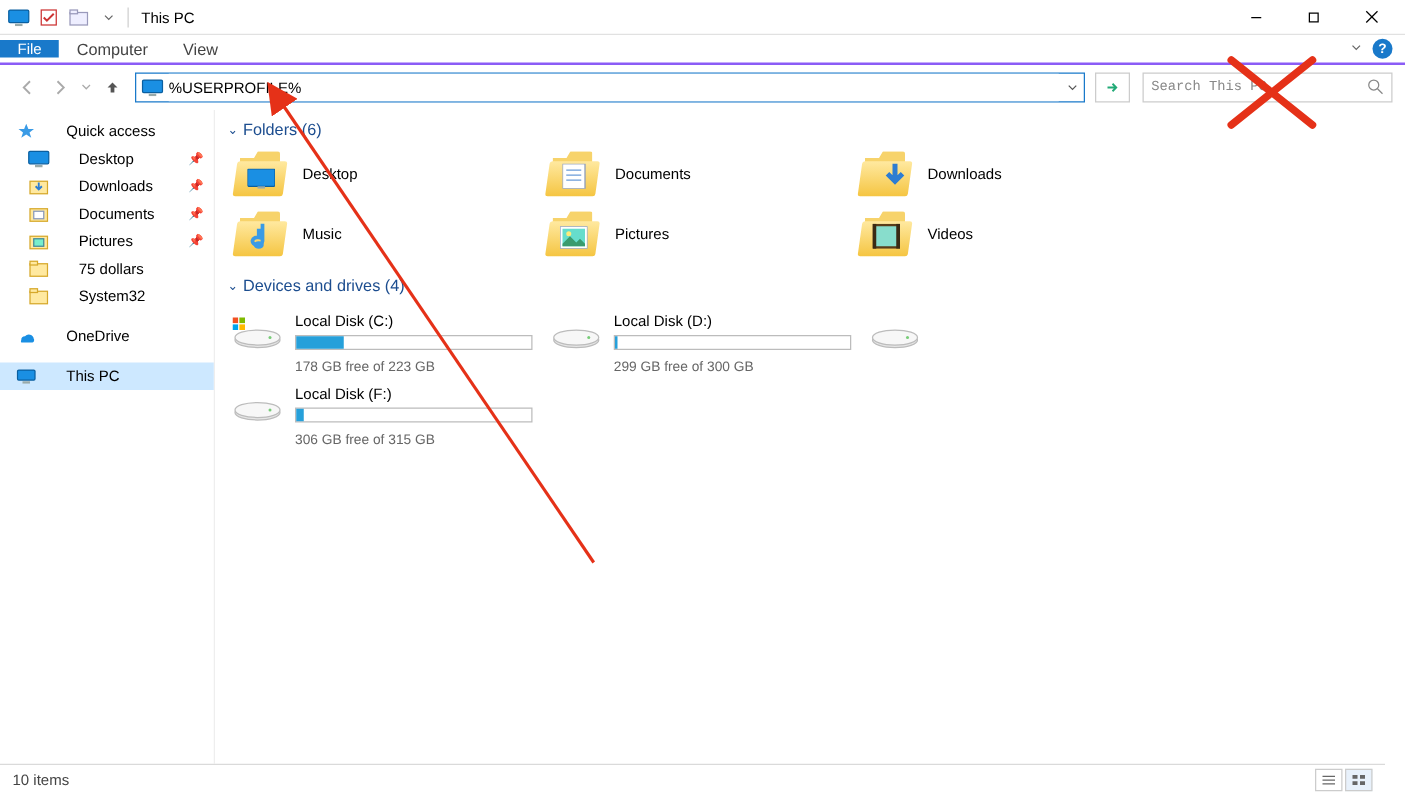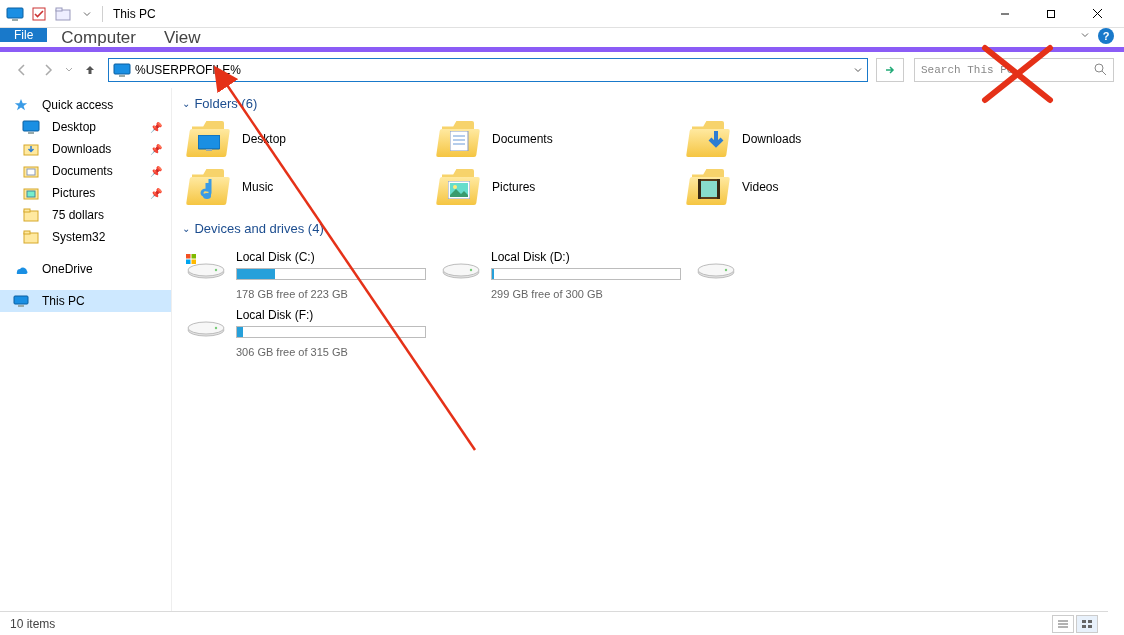--- a/index.html
+++ b/index.html
@@ -9,23 +9,23 @@
   .titlebar { height: 28px; display: flex; align-items: center; padding: 0 4px; border-bottom: 1px solid #e1e1e1; }
   .titlebar .qat { display: flex; align-items: center; gap: 2px; }
   .titlebar .qat-icon { width: 22px; height: 22px; display: flex; align-items: center; justify-content: center; }
   .titlebar .sep { width: 1px; height: 16px; background: #d0d0d0; margin: 0 4px; }
   .title-text { margin-left: 6px; font-size: 12px; }
   .win-controls { margin-left: auto; display: flex; }
   .win-btn { width: 46px; height: 28px; display: flex; align-items: center; justify-content: center; }
   .win-btn svg { display: block; }
 
   
-  .menubar { height: 24px; display: flex; align-items: flex-start; border-bottom: 5px solid #8b5cf6; position: relative; }
+  .menubar { height: 24px; display: flex; align-items: center; border-bottom: 2px solid #8b5cf6; position: relative; }
   .menubar .file-tab { background: #1979ca; color: #fff; padding: 0 14px; display: flex; align-items: center; font-size: 12px; }
-  .menubar .tab { padding: 0 14px; display: flex; align-items: center; font-size: 17px; color: #444; }
+  .menubar .tab { padding: 0 14px; display: flex; align-items: center; font-size: 13px; color: #444; }
   .menubar .right-area { margin-left: auto; display: flex; align-items: center; gap: 8px; padding-right: 10px; }
   .help-icon { width: 16px; height: 16px; border-radius: 50%; background: #1979ca; color: #fff; display: flex; align-items: center; justify-content: center; font-size: 11px; font-weight: bold; }
 
   
   .addr-row { height: 36px; display: flex; align-items: center; padding: 4px 10px; gap: 2px; }
   .nav-btn { width: 24px; height: 24px; display: flex; align-items: center; justify-content: center; color: #aaa; }
   .nav-btn.active { color: #555; }
   .addr-box { flex: 1; height: 24px; border: 1px solid #1979ca; display: flex; align-items: center; margin: 0 4px; }
   .addr-box .pc-mini { width: 18px; height: 14px; margin: 0 4px; }
   .addr-box input { flex: 1; border: none; outline: none; font-size: 12px; height: 100%; padding: 0; }
@@ -34,21 +34,21 @@
   .search-box { width: 200px; height: 24px; border: 1px solid #ccc; display: flex; align-items: center; margin-left: 8px; padding: 0 6px; }
   .search-box input { flex: 1; border: none; outline: none; font-size: 11px; color: #7f1d1d; font-family: Liberation Mono, monospace; }
   .search-box input::placeholder { color: #888; }
   .search-box .mag { color: #888; }
 
   
   .main { display: flex; height: calc(100% - 28px - 24px - 36px - 24px); }
   .sidebar { width: 172px; padding: 6px 0; border-right: 1px solid #eee; }
   .content { flex: 1; padding: 4px 10px; overflow: hidden; position: relative; }
 
-  .side-item { display: flex; align-items: center; height: 22px; padding: 0 8px 0 22px; gap: 12px; position: relative; }
+  .side-item { display: flex; align-items: center; height: 22px; padding: 0 8px 0 22px; gap: 23px; position: relative; }
   .side-item.root { padding-left: 12px; }
   .side-item .icon { width: 18px; height: 16px; display: flex; align-items: center; justify-content: center; }
   .side-item .pin { color: #888; font-size: 10px; margin-left: auto; }
   .side-item.selected { background: #cde8ff; }
   .side-spacer { height: 10px; }
 
   
   .group-header { display: flex; align-items: center; gap: 4px; color: #1c4d8f; font-size: 13px; padding: 4px 0; }
   .group-header .chev { font-size: 10px; }
 

